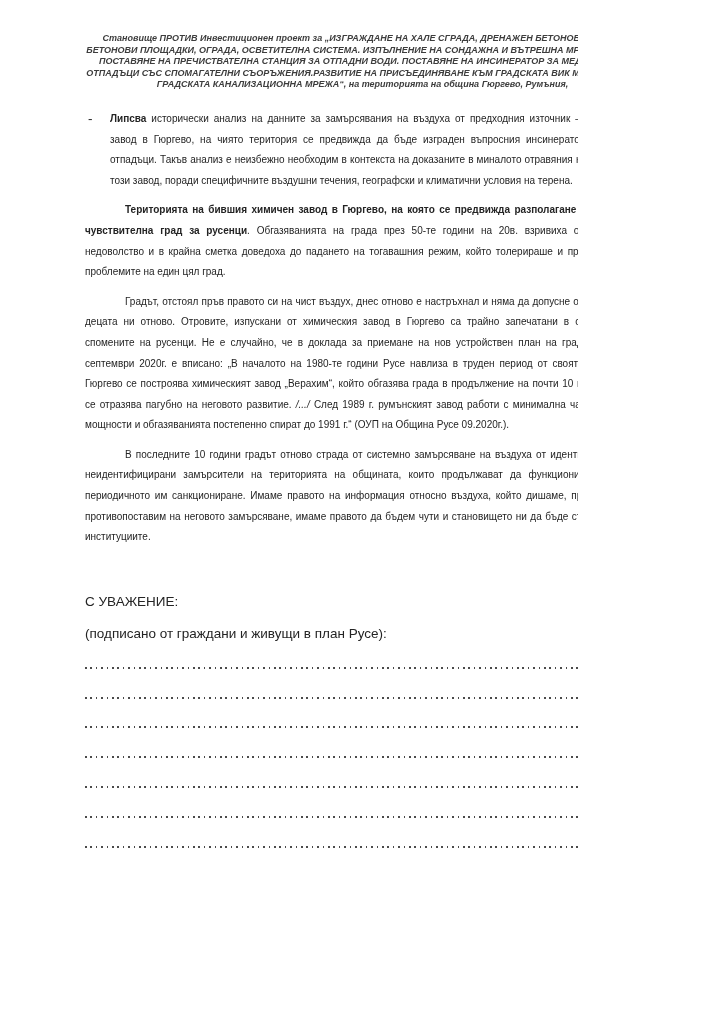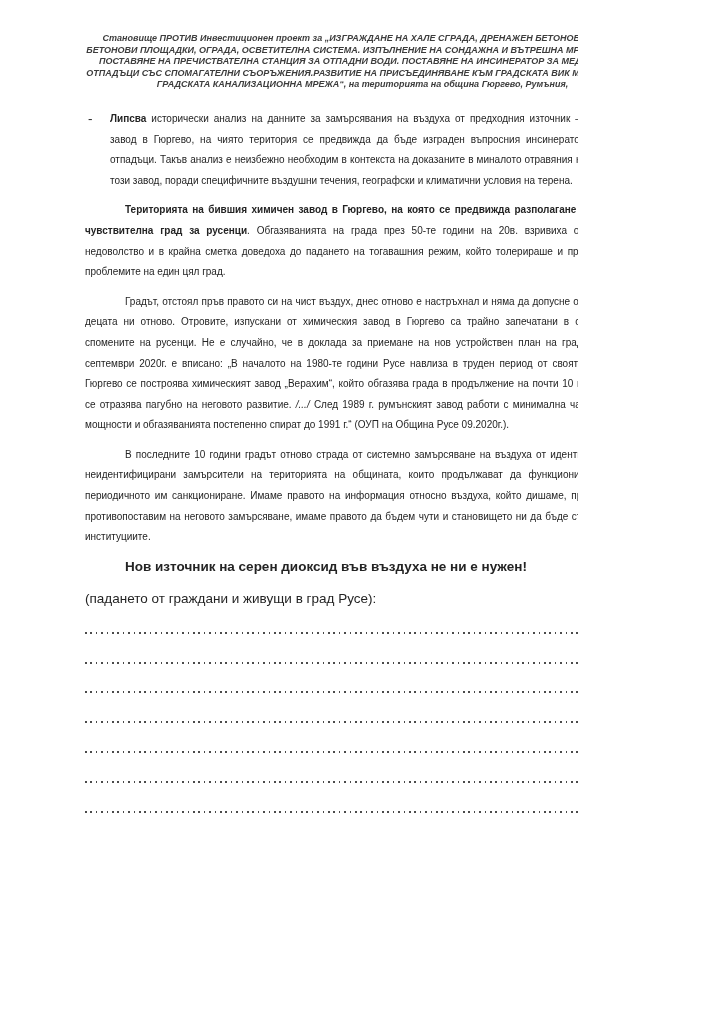--- a/index.html
+++ b/index.html
@@ -99,24 +99,24 @@
       <span class="bullet-marker">-</span>
       <p class="body-text"><b>Липсва</b><span> исторически анализ на данните за замърсявания на въздуха от предходния източник – химическия завод в Гюргево, на чиято територия се предвижда да бъде изграден въпросния инсинератор за опасни отпадъци. Такъв анализ е неизбежно необходим в контекста на доказаните в миналото отравяния на въздуха от този завод, поради специфичните въздушни течения, географски и климатични условия на терена.</span></p>
     </div>
 
     <p class="body-text indent mt-para"><b>Територията на бившия химичен завод в Гюргево, на която се предвижда разполагане на обекта е чувствителна град за русенци</b><span>. Обгазяванията на града през 50-те години на 20в. взривиха общественото недоволство и в крайна сметка доведоха до падането на тогавашния режим, който толерираше и пренебрегваше проблемите на един цял град.</span></p>
 
     <p class="body-text indent mt-para"><span>Градът, отстоял пръв правото си на чист въздух, днес отново е настръхнал и няма да допусне отравянето на децата ни отново. Отровите, изпускани от химическия завод в Гюргево са трайно запечатани в съзнанието и спомените на русенци. Не е случайно, че в доклада за приемане на нов устройствен план на град Русе от м. септември 2020г. е вписано:  „В началото на 1980-те години Русе навлиза в труден период от своята история. В Гюргево се построява химическият завод „Верахим“, който обгазява града в продължение на почти 10 години, което се отразява пагубно на неговото развитие. </span><i>/.../</i><span> След 1989 г. румънският завод работи с минимална част от своите мощности и обгазяванията постепенно спират до 1991 г.“ (ОУП на Община Русе 09.2020г.).</span></p>
 
     <p class="body-text indent mt-para"><span>В последните 10 години градът отново страда от системно замърсяване на въздуха от идентифицирани и неидентифицирани замърсители на територията на общината, които продължават да функционират въпреки периодичното им санкциониране. Имаме правото на информация относно въздуха, който дишаме,  правото да се противопоставим на неговото замърсяване, имаме правото да бъдем чути и становището ни да бъде съобразено от институциите.</span></p>
 
-    <p class="statement">Нов източник на серен диоксид във въздуха не ни е нужен!</p>
 
+    <p class="closing">С УВАЖЕНИЕ:</p>
 
-    <p class="signed-note">(падането от граждани и живущи в град Русе):</p>
+    <p class="signed-note">(подписано от граждани и живущи в план Русе):</p>
 
     <div class="signatures" id="signatures">
         <div class="sig-line">
           <div class="dots"></div>
         </div>
         <div class="sig-line">
           <div class="dots"></div>
         </div>
         <div class="sig-line">
           <div class="dots"></div>

